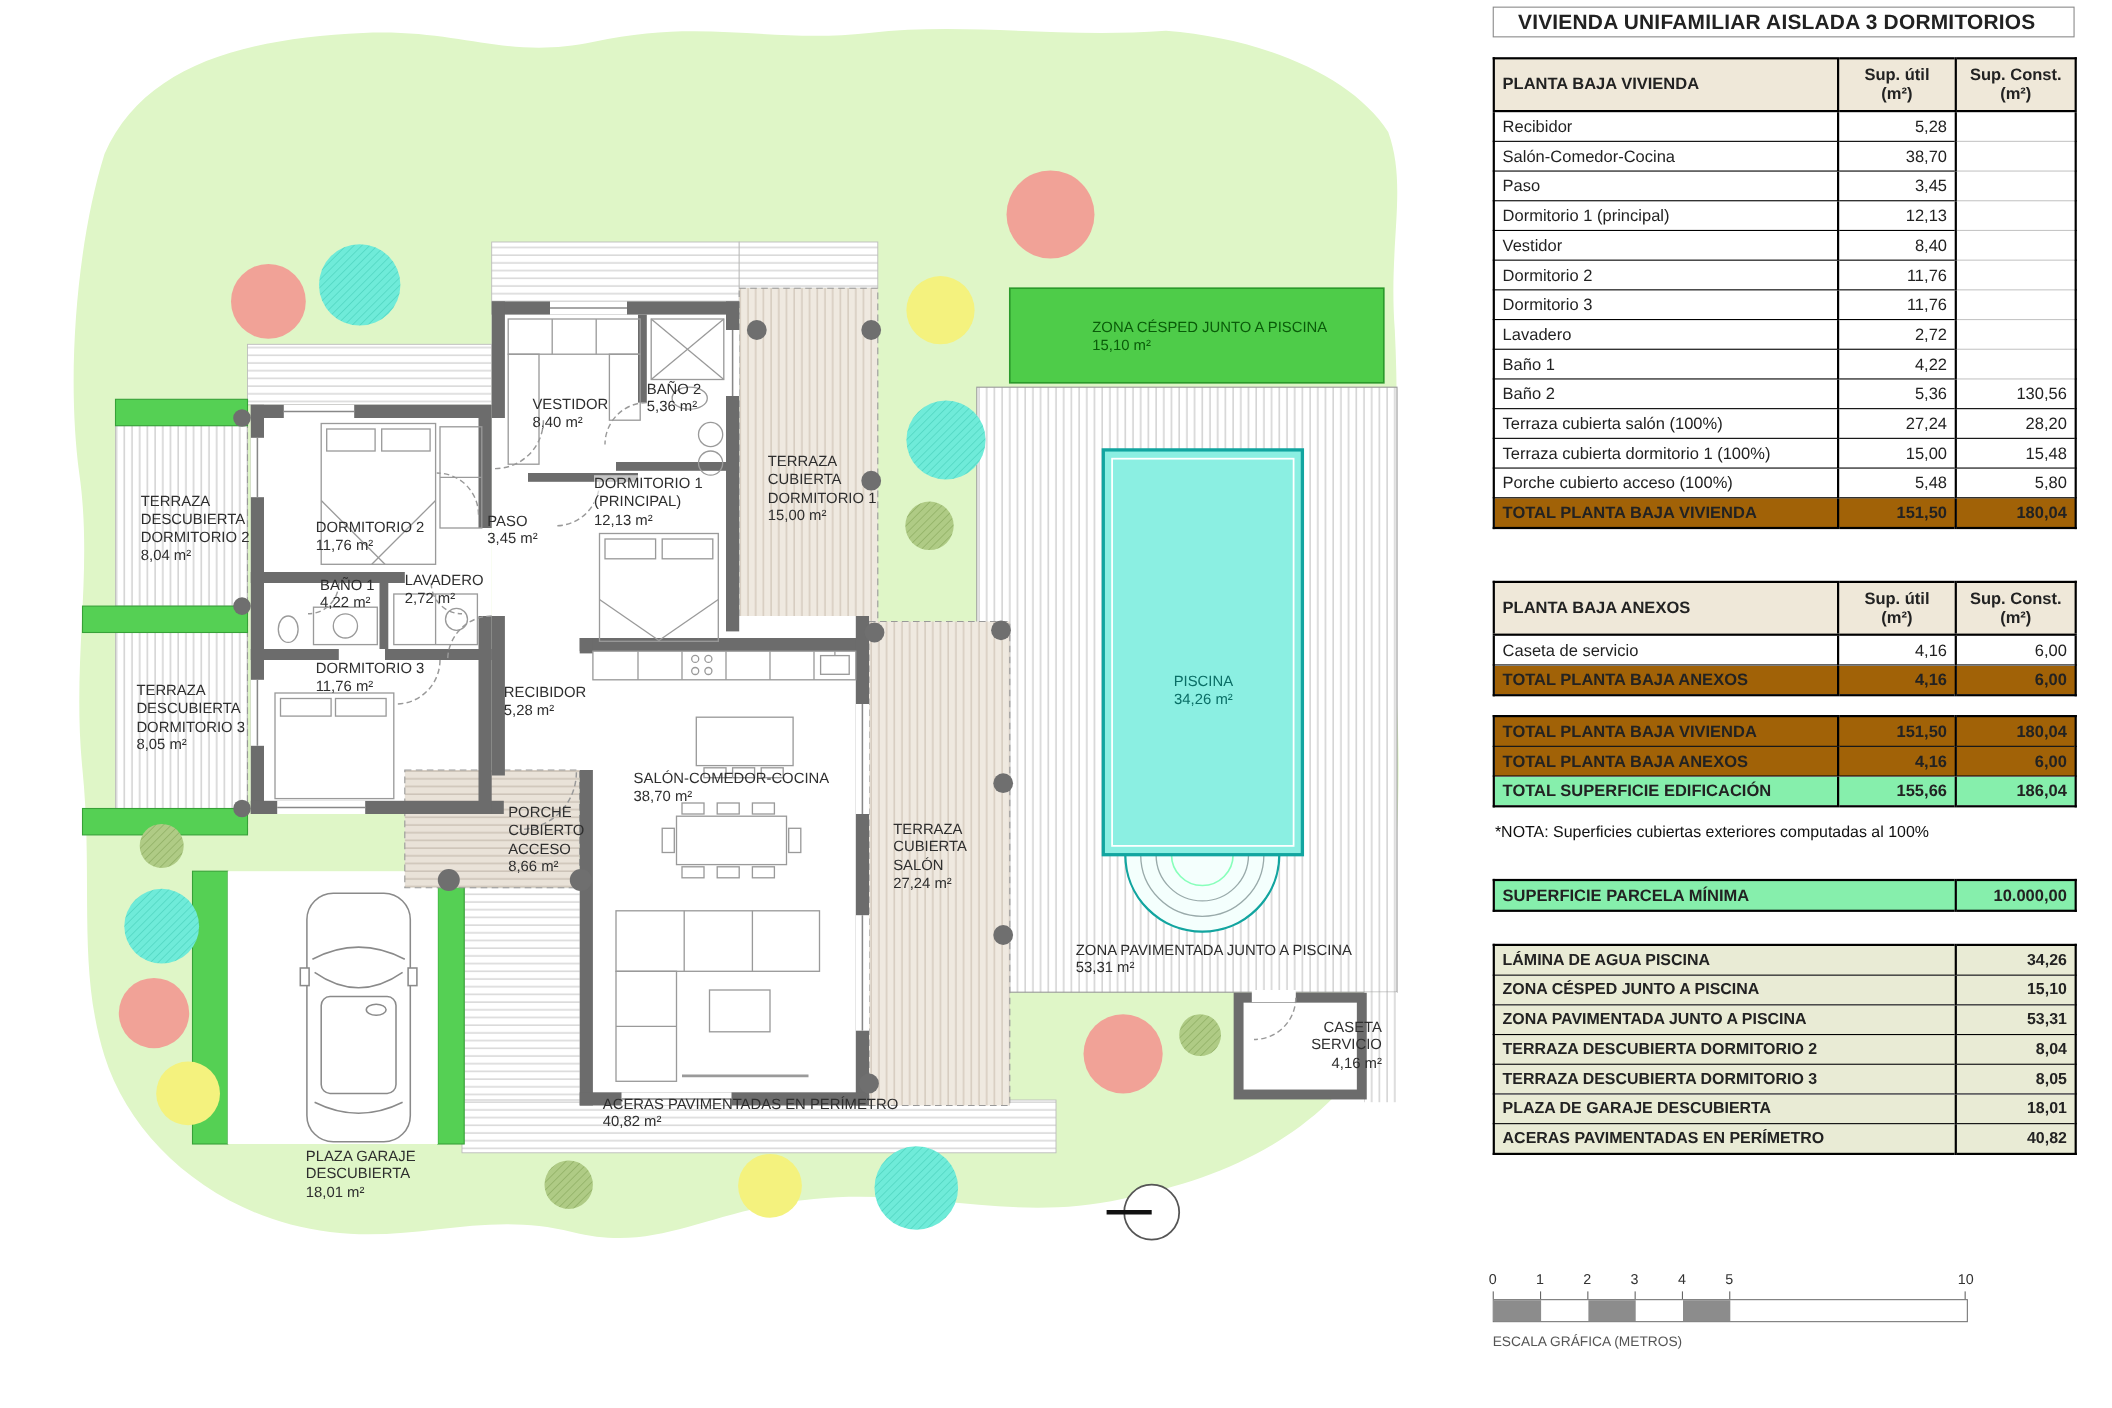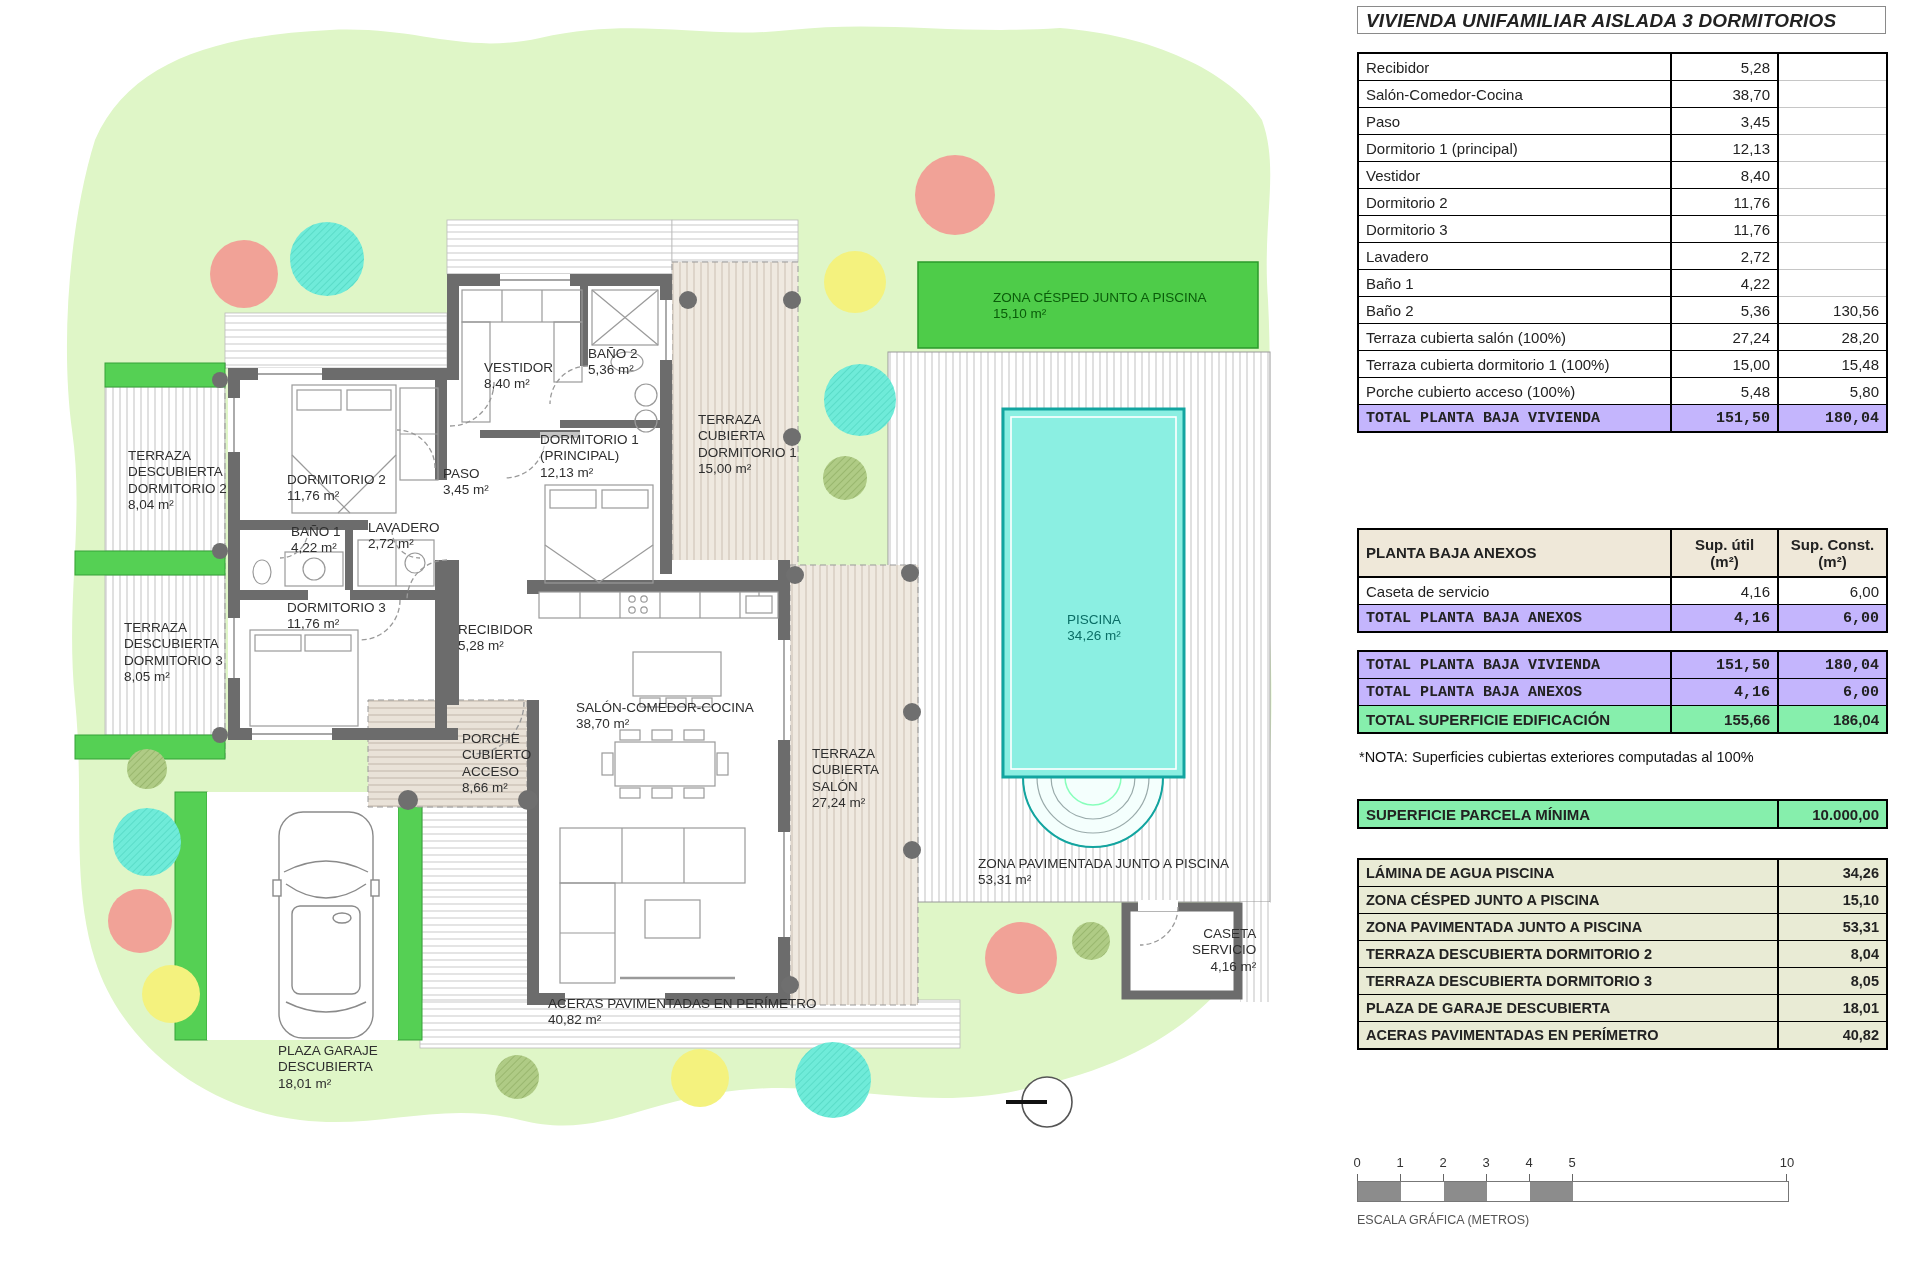--- a/index.html
+++ b/index.html
@@ -8,35 +8,35 @@
   
   #plan{position:absolute;left:0;top:0;width:1360px;height:1280px;}
   #plan svg{position:absolute;left:0;top:0;}
   .plabel{position:absolute;font-size:13.5px;line-height:1.22;color:#2e2e2e;
           white-space:pre-line;z-index:5;}
   .plabel.green{color:#0a5c0a;}
   .plabel.teal{color:#0a6e66;text-align:center;}
   
   #panel{position:absolute;left:1357px;top:0;width:531px;}
   .ptitle{position:absolute;left:0;top:6px;width:529px;height:28px;line-height:28px;
-          font-size:19px;font-weight:bold;padding-left:8px;box-sizing:border-box;
-          border:1px solid #8a8a8a;white-space:nowrap;letter-spacing:.2px;font-style:italic;}
+          font-size:19px;font-weight:bold;padding-left:22px;box-sizing:border-box;
+          border:1px solid #8a8a8a;white-space:nowrap;letter-spacing:.2px;}
   table.tbl{border-collapse:collapse;table-layout:fixed;width:529px;position:absolute;left:0;
             font-size:15px;}
   .tbl col.c1{width:313px;}.tbl col.c2{width:107px;}.tbl col.c3{width:109px;}
   .tbl th,.tbl td{border:1.5px solid #000;padding:1px 7px;height:24px;overflow:hidden;
                   white-space:nowrap;font-weight:normal;text-align:left;}
   .tbl{border:2.5px solid #000;}
   .tbl th{background:#EFE8D9;font-weight:bold;white-space:pre-line;line-height:1.15;
           border-bottom:2.5px solid #000;}
   .tbl th.hnum{text-align:center;border-left:2.5px solid #000;}
   .tbl td.num{text-align:right;}
   .tbl td.sep{border-left:2.5px solid #000;}
   .tbl td.litetop{border-top:1px solid #c6c6c6;border-bottom:1px solid #c6c6c6;}
-  .tbl tr.beige td{background:#c4b5fd;font-weight:bold;font-family:Liberation Mono, monospace;}
+  .tbl tr.beige td{background:#a16207;font-weight:bold;}
   .tbl tr.blue td{background:#86efac;font-weight:bold;}
   .tbl tr.olive td{background:#E9EBD5;font-weight:bold;}
   .nota{position:absolute;left:2px;font-size:14.5px;white-space:nowrap;color:#111;}
   
   #scalebar{position:absolute;left:0;width:470px;height:80px;}
   .sb-num{position:absolute;top:0;transform:translateX(-50%);font-size:13px;color:#333;}
   .sb-tick{position:absolute;top:19px;width:1px;height:7px;background:#666;}
   .sb-bar{position:absolute;left:0;top:26px;width:430px;height:19px;border:1px solid #777;
           background:#fff;}
   .sb-seg{position:absolute;top:0;height:19px;width:43px;background:#8c8c8c;}
@@ -370,20 +370,27 @@
   <div id="panel">
     <div class="ptitle">VIVIENDA UNIFAMILIAR AISLADA 3 DORMITORIOS</div>
 
     <table class="tbl" style="top:52px;">
       <colgroup>
           <col class="c1">
           <col class="c2">
           <col class="c3">
         </colgroup>
       <tbody>
+          <tr>
+        <th style="height:44px;vertical-align:middle;">PLANTA BAJA VIVIENDA</th>
+        <th class="hnum">Sup. útil
+(m²)</th>
+        <th class="hnum">Sup. Const.
+(m²)</th>
+      </tr>
       <tr>
             <td>Recibidor</td>
             <td class="num sep">5,28</td>
             <td class="num sep litetop"></td>
           </tr>
       <tr>
             <td>Salón-Comedor-Cocina</td>
             <td class="num sep">38,70</td>
             <td class="num sep litetop"></td>
           </tr>

